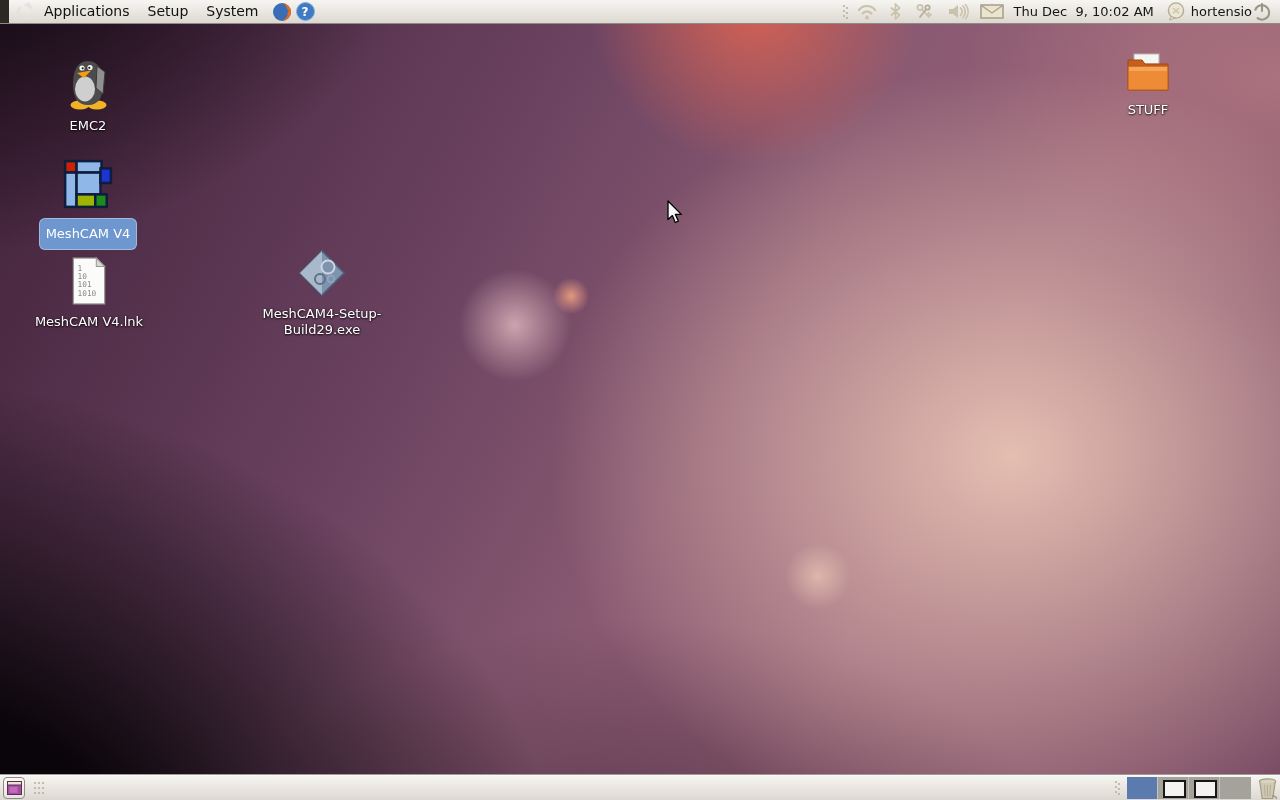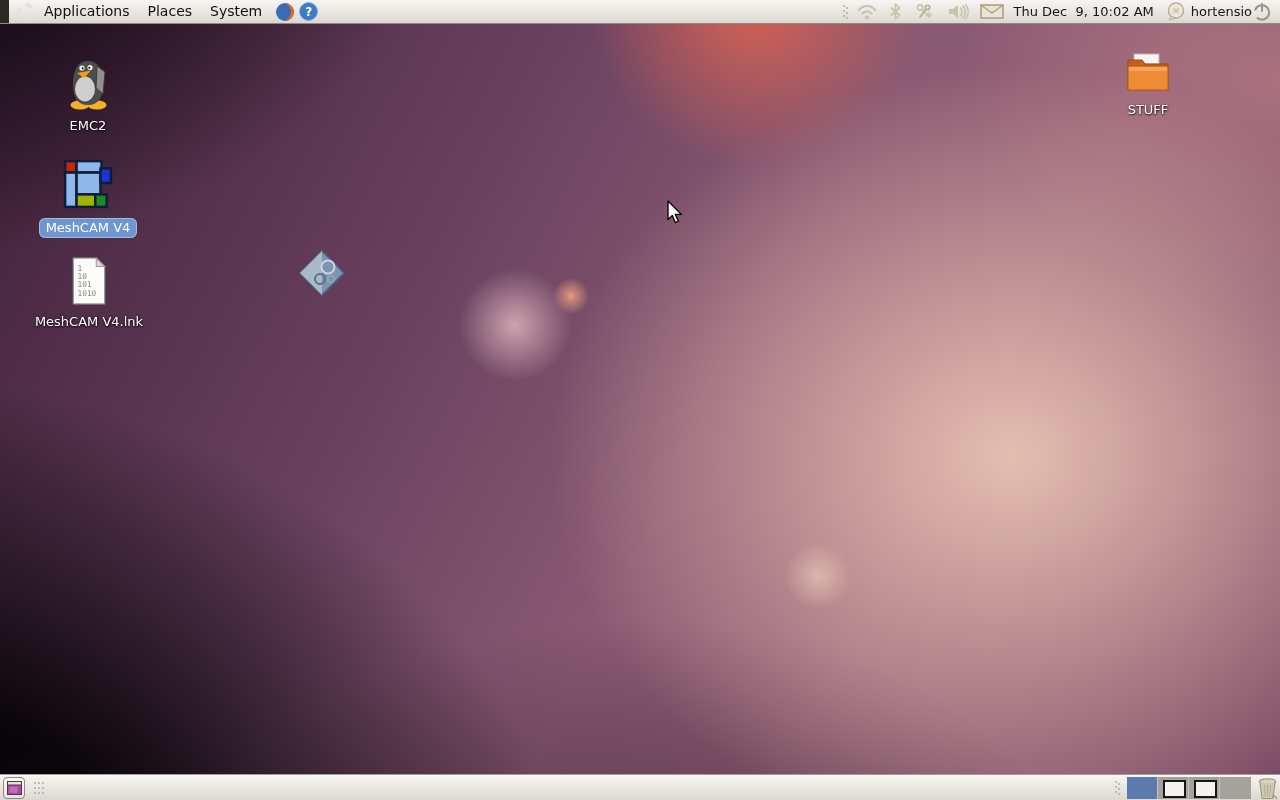--- a/index.html
+++ b/index.html
@@ -46,21 +46,21 @@
     color:#fff; font-size:12px; font-weight:bold; display:flex; align-items:center; justify-content:center; }
 
   
   .desk-icon { position:absolute; display:flex; flex-direction:column; align-items:center; cursor:default; }
   .desk-icon .ico { display:block; }
   .desk-icon .lbl {
     margin-top:4px; font-size:13px; color:#fff; text-align:center; line-height:1.25;
     text-shadow:0 1px 2px rgba(0,0,0,.85), 1px 0 2px rgba(0,0,0,.5);
   }
   .desk-icon.selected .lbl {
-    background:#6e96cf; border-radius:6px; padding:2px 7px; text-shadow:none;
+    background:#6e96cf; border-radius:6px; padding:8px 7px; text-shadow:none;
     box-shadow:inset 0 0 0 1px rgba(255,255,255,.35);
   }
 
   
   #show-desktop-btn { position:absolute; left:3px; top:2px; width:22px; height:22px;
     border:1px solid #8f8a82; border-radius:4px; background:linear-gradient(#fbfaf7,#e7e4de);
     display:flex; align-items:center; justify-content:center; }
   .bp-right { position:absolute; right:2px; top:1px; height:24px; display:flex; align-items:center; }
 
   #workspace-switcher { display:flex; height:22px; margin:0 6px 0 6px; }
@@ -86,21 +86,21 @@
   <div class="tp-left">
     <span class="launcher">
       <svg width="19" height="19" viewBox="0 0 20 20">
         <circle cx="10" cy="10" r="7" fill="none" stroke="#e4e2de" stroke-width="3" stroke-dasharray="9 5.6" transform="rotate(24 10 10)"></circle>
         <circle cx="10" cy="1.8" r="2" fill="#e4e2de" transform="rotate(24 10 10)"></circle>
         <circle cx="10" cy="1.8" r="2" fill="#e4e2de" transform="rotate(144 10 10)"></circle>
         <circle cx="10" cy="1.8" r="2" fill="#e4e2de" transform="rotate(264 10 10)"></circle>
       </svg>
     </span>
     <span class="menu-label">Applications</span>
-    <span class="menu-label">Places</span>
+    <span class="menu-label">Setup</span>
     <span class="menu-label">System</span>
 
     <span class="launcher">
       <svg width="20" height="20" viewBox="0 0 20 20">
         <circle cx="10" cy="10" r="9" fill="#3a6db5"></circle>
         <path d="M10 1 A9 9 0 0 1 19 10 A9 9 0 0 1 10 19 C14 17 16 14 15.5 10.5 C17 10 17 8 15.5 7.5 C14.5 4 12.5 2 10 1 Z" fill="#e66a1f"></path>
         <path d="M3 14 A9 9 0 0 0 10 19 C6.5 18.6 4.5 16.8 3 14 Z" fill="#f4a33c"></path>
       </svg>
     </span>
     <span class="launcher help-circle">?</span>
@@ -243,20 +243,21 @@
 <div class="desk-icon" style="left:258px; top:248px; width:128px;">
   <span class="ico">
     <svg width="56" height="50" viewBox="0 0 56 50">
       <polygon points="28,3 50,25 28,47 6,25" fill="#7e93ad" stroke="#4e617c" stroke-width="1.6"></polygon>
       <polygon points="28,3 6,25 28,47" fill="#a9b9cc"></polygon>
       <circle cx="34" cy="19" r="6.5" fill="none" stroke="#ccd6e2" stroke-width="2"></circle>
       <circle cx="26" cy="31" r="5" fill="none" stroke="#5d7187" stroke-width="2"></circle>
       <circle cx="37" cy="31" r="3.4" fill="none" stroke="#93a6bb" stroke-width="1.8"></circle>
     </svg>
   </span>
+  <span class="lbl">MeshCAM4-Setup-Build29.exe</span>
 </div>
 
 <div class="desk-icon" style="left:1101px; top:52px; width:94px;">
   <span class="ico">
     <svg width="46" height="42" viewBox="0 0 46 42">
       <rect x="9" y="2" width="25" height="10" fill="#f5f5f2" stroke="#b8b5ae" stroke-width="1"></rect>
       <path d="M3 8 H17 L20 12 H43 V38 H3 Z" fill="#c65f1e" stroke="#9c4a12" stroke-width="1"></path>
       <path d="M3 14 H43 V38 H3 Z" fill="#ed8b36" stroke="#b75a18" stroke-width="1"></path>
       <path d="M4 15 H42 V19 H4 Z" fill="#f6a558"></path>
     </svg>

